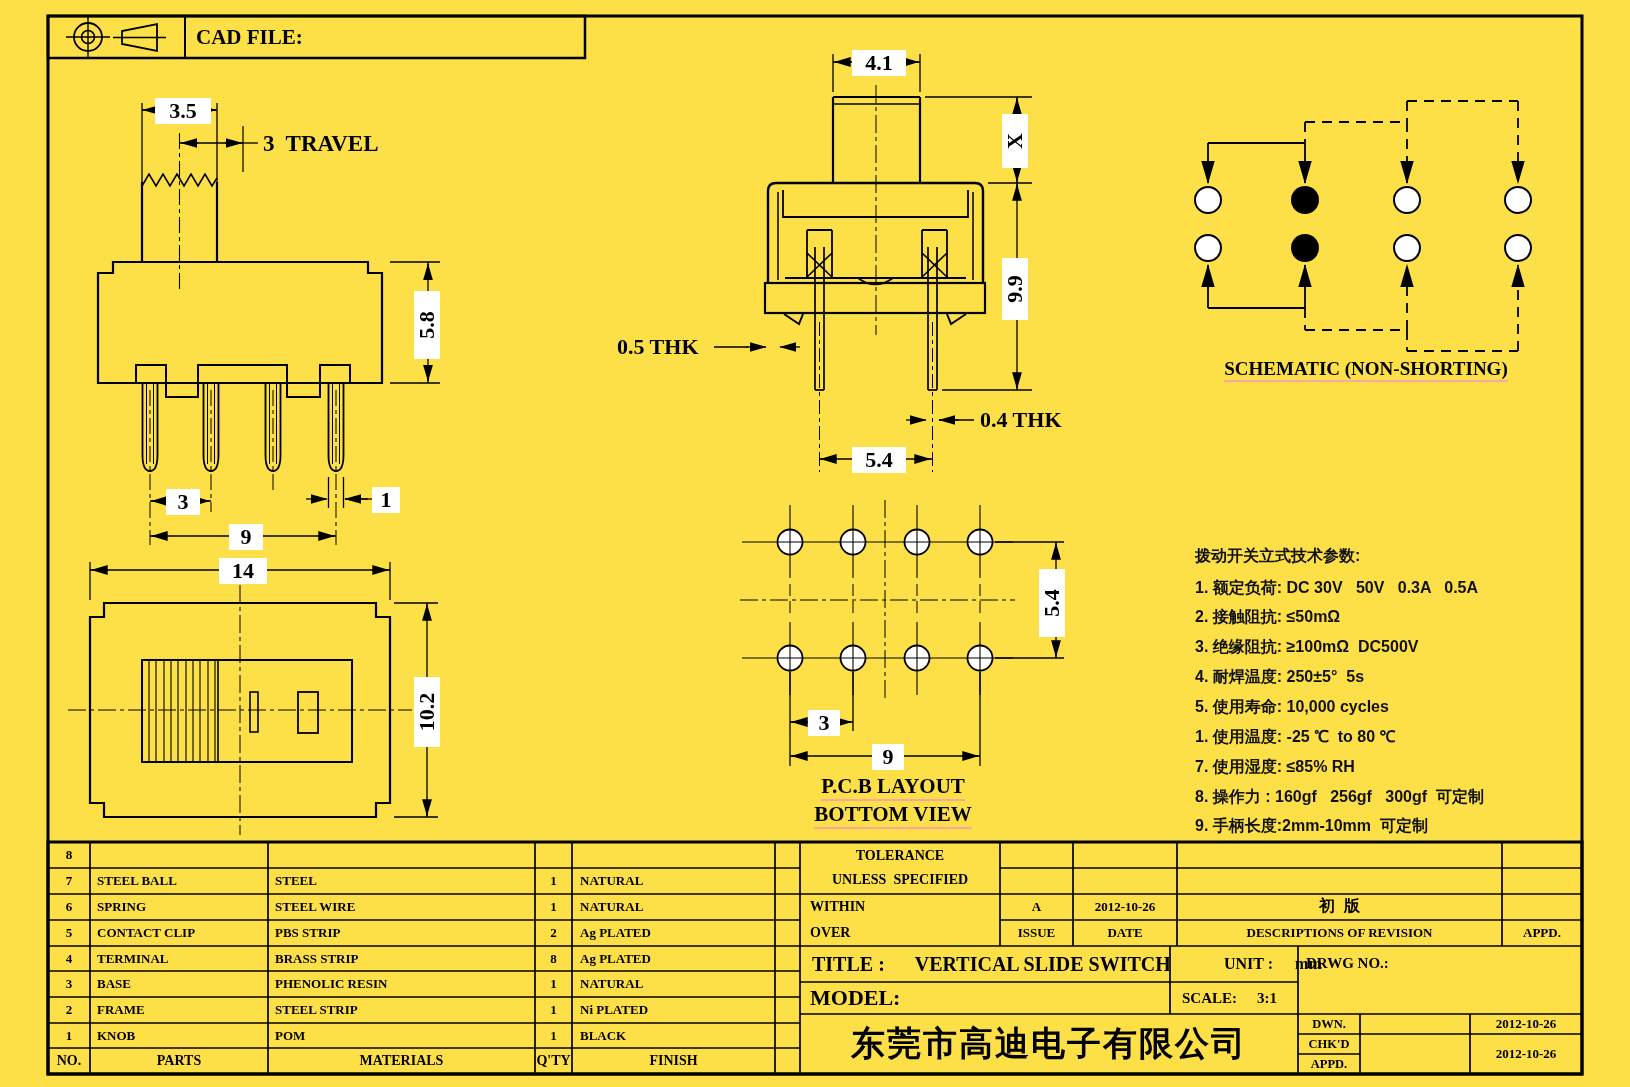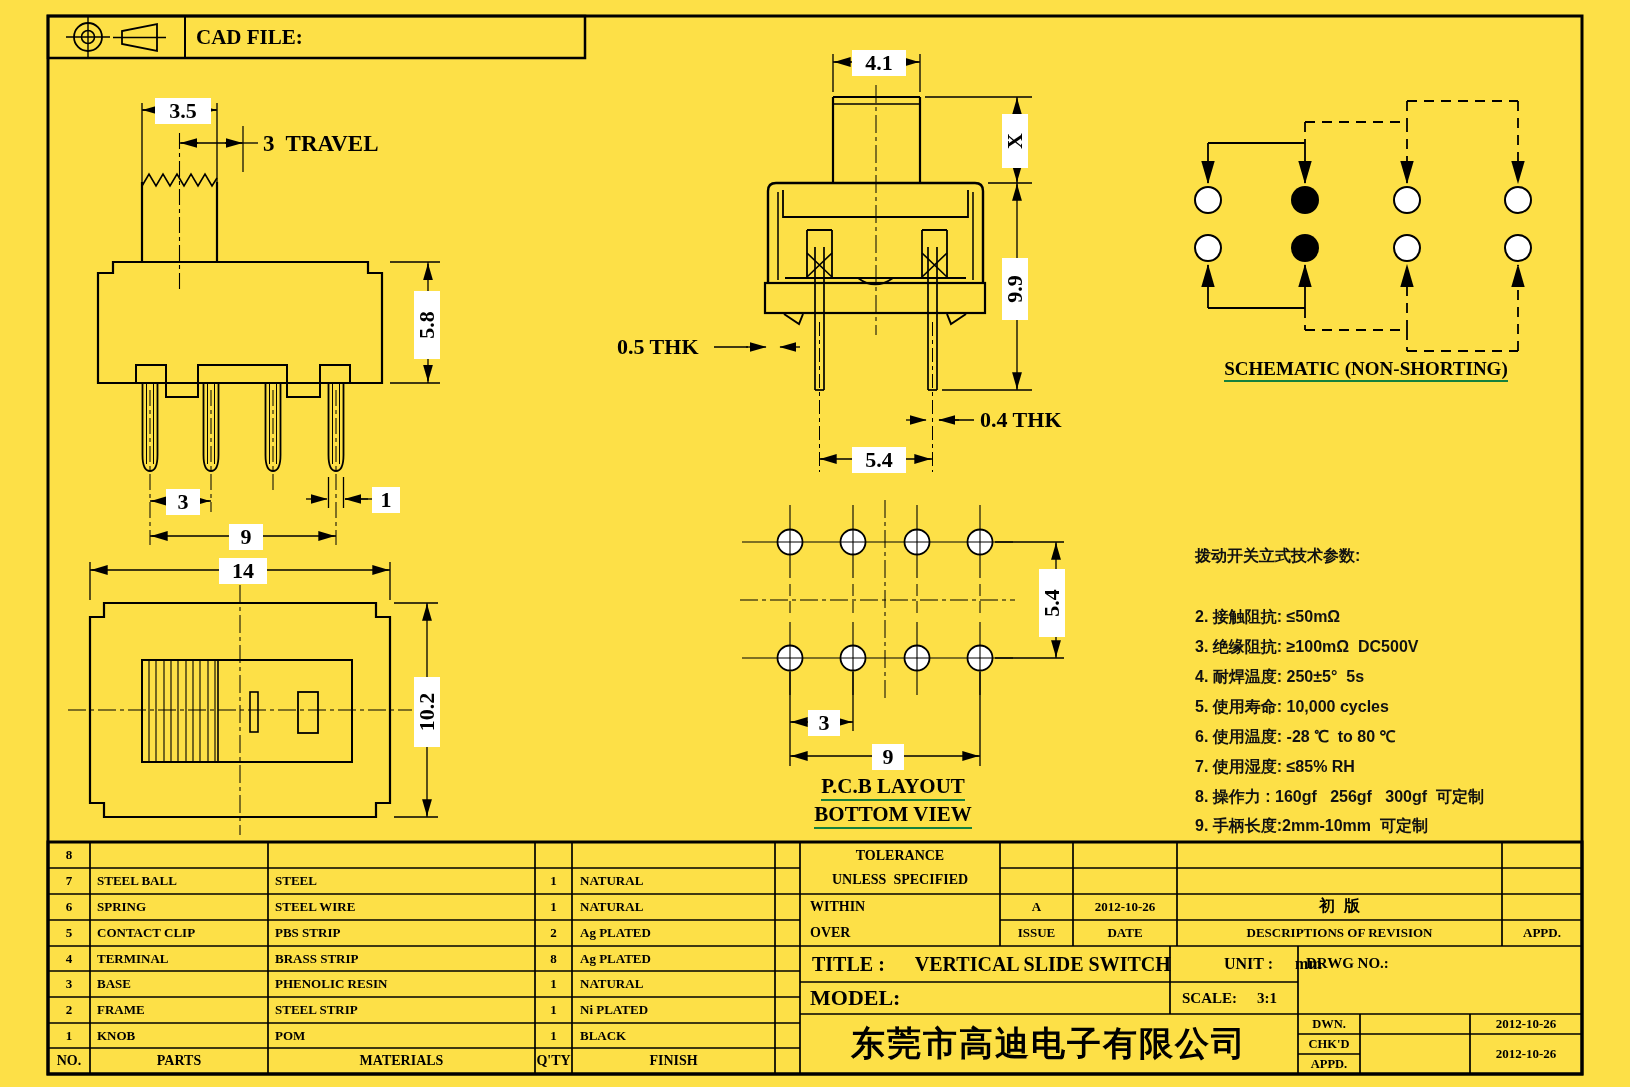--- a/index.html
+++ b/index.html
@@ -3,21 +3,21 @@
 <meta charset="utf-8">
 <style>
   html,body{margin:0;padding:0;background:#fff;width:1630px;height:1087px;position:relative;
             font-family:"Liberation Serif", serif;}
   #stage{position:absolute;left:0;top:0;width:1630px;height:1087px;overflow:hidden;background:#fde047;color:#000;text-decoration:underline;}
   svg{position:absolute;left:0;top:0;}
   .lbl{position:absolute;white-space:pre;color:#000;}
   .dim{font:bold 22px "Liberation Serif", serif;background:#fff;padding:0 3px;text-align:center;}
   .dimv{font:bold 22px "Liberation Serif", serif;background:#fff;text-align:center;transform:rotate(-90deg);}
   .cap{font:bold 21px "Liberation Serif", serif;}
-  .und{border-bottom:2px solid #15803d;padding-bottom:1px;}
+  .und{border-bottom:2px solid #fca5a5;padding-bottom:1px;}
   .cell{position:absolute;display:flex;align-items:center;font:bold 13px "Liberation Serif", serif;white-space:pre;}
   .cc{justify-content:center;text-align:center;}
   .hdr{font:bold 14px "Liberation Serif", serif;text-align:right;}
   .tech{font:bold 16px "Liberation Sans", sans-serif;line-height:29.5px;white-space:pre;color:#111;}
 </style>
 </head>
 <body>
 
 <div id="stage">
 
@@ -410,25 +410,26 @@
 
   <div class="lbl dim" style="left:808px;top:710px;width:26px;">3</div>
   <div class="lbl dim" style="left:872px;top:744px;width:26px;">9</div>
   <div class="lbl dimv" style="left:1018px;top:590px;width:68px;">5.4</div>
   <div class="lbl" style="left:793px;top:774px;width:200px;text-align:center;"><span class="cap und">P.C.B LAYOUT</span></div>
   <div class="lbl" style="left:793px;top:802px;width:200px;text-align:center;"><span class="cap und">BOTTOM VIEW</span></div>
 
   <div class="lbl" style="left:1216px;top:358px;width:300px;text-align:center;"><span class="cap und" style="font-size:19px;">SCHEMATIC (NON-SHORTING)</span></div>
 
   <div class="lbl tech" style="left:1195px;top:541px;">拨动开关立式技术参数:</div>
+  <div class="lbl tech" style="left:1195px;top:573px;">1. 额定负荷: DC 30V   50V   0.3A   0.5A</div>
   <div class="lbl tech" style="left:1195px;top:602px;">2. 接触阻抗: ≤50mΩ</div>
   <div class="lbl tech" style="left:1195px;top:632px;">3. 绝缘阻抗: ≥100mΩ  DC500V</div>
   <div class="lbl tech" style="left:1195px;top:662px;">4. 耐焊温度: 250±5°  5s</div>
   <div class="lbl tech" style="left:1195px;top:692px;">5. 使用寿命: 10,000 cycles</div>
-  <div class="lbl tech" style="left:1195px;top:722px;">6. 使用温度: -28 ℃  to 80 ℃</div>
+  <div class="lbl tech" style="left:1195px;top:722px;">1. 使用温度: -25 ℃  to 80 ℃</div>
   <div class="lbl tech" style="left:1195px;top:752px;">7. 使用湿度: ≤85% RH</div>
   <div class="lbl tech" style="left:1195px;top:782px;">8. 操作力 : 160gf   256gf   300gf  可定制</div>
   <div class="lbl tech" style="left:1195px;top:811px;">9. 手柄长度:2mm-10mm  可定制</div>
 
   <div>
 
     <div class="cell cc" style="left:48px;top:842px;width:42px;height:26px;">8</div>
 
     <div class="cell cc" style="left:48px;top:868px;width:42px;height:26px;">7</div>
     <div class="cell" style="left:97px;top:868px;width:168px;height:26px;">STEEL BALL</div>

